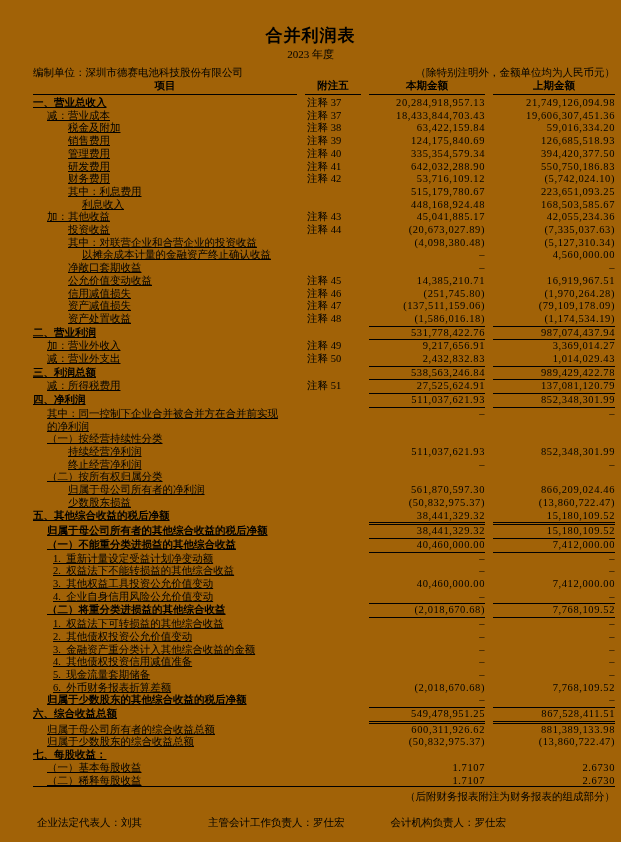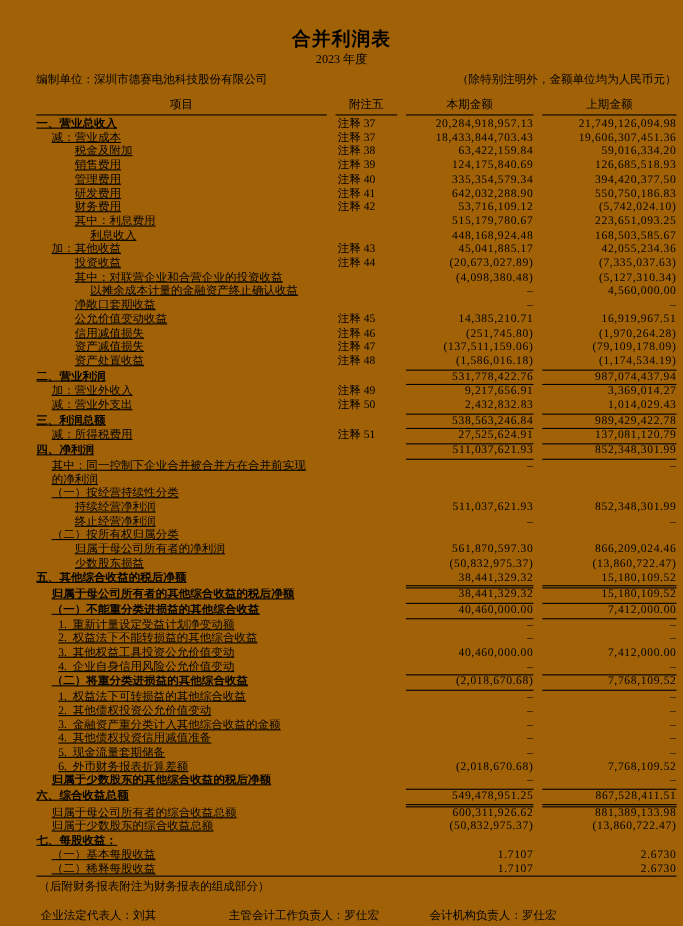--- a/index.html
+++ b/index.html
@@ -42,22 +42,22 @@
     margin-top: 5px;
   }
   .grid-row {
     display: grid;
     grid-template-columns: 264px 56px 116px 122px;
     column-gap: 8px;
     font-size: 10.5px;
     line-height: 12.7px;
   }
   .head-row {
-    margin-top: 10px;
     line-height: 14px;
+    font-weight: bold;
   }
   .head-row .cell {
     text-align: center;
     border-bottom: 1px solid #000;
     padding-bottom: 1px;
   }
   .tbody { margin-top: 2px; }
   .cell { overflow: hidden; }
   .item { white-space: pre-wrap; text-decoration: underline; }
   .ind-0 { padding-left: 0; }
@@ -73,20 +73,21 @@
   .end-rule {
     border-bottom: 1.3px solid #000;
     width: 582px;
     margin-top: -1px;
   }
   .appendix-note {
     font-size: 10.5px;
     line-height: 13px;
     margin-top: 3px;
     padding-left: 2px;
+    text-align: right;
   }
   .signers {
     display: flex;
     font-size: 10.5px;
     line-height: 13px;
     margin-top: 13px;
     padding-left: 4px;
   }
   .signer-2 { margin-left: 66px; }
   .signer-3 { margin-left: 46px; }

